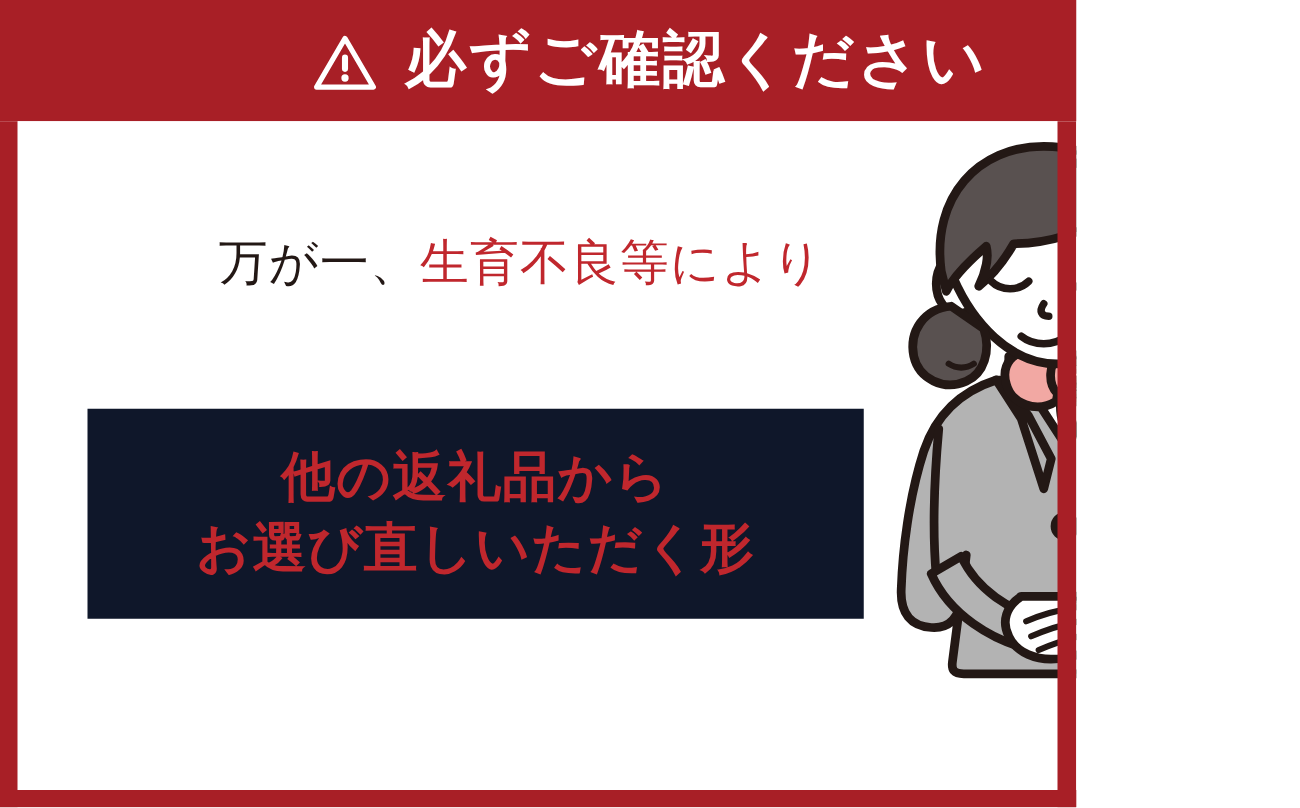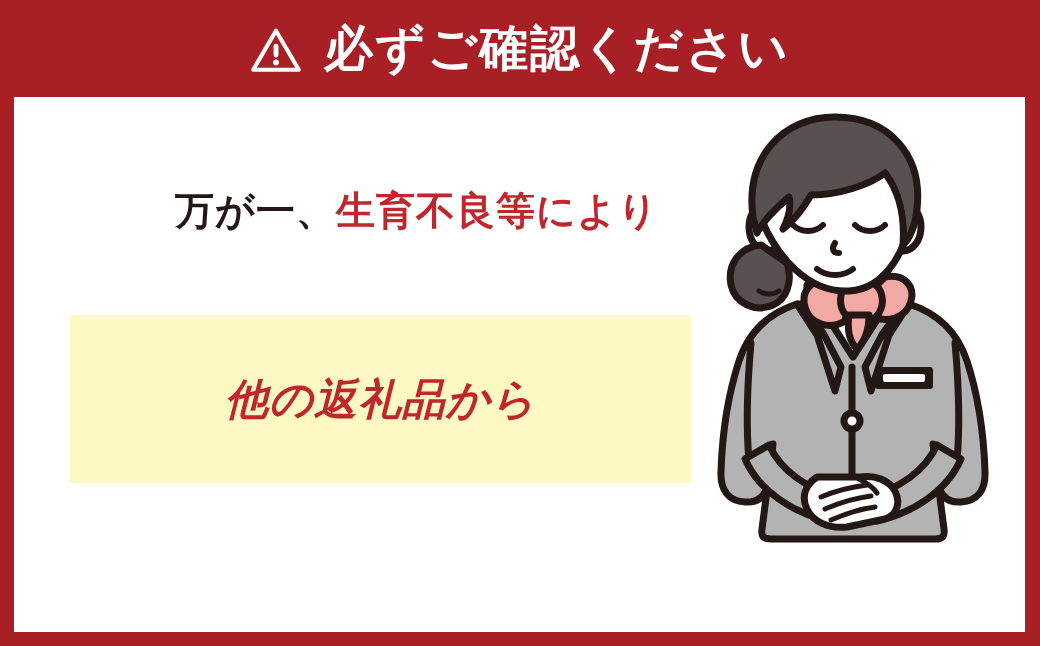--- a/index.html
+++ b/index.html
@@ -7,21 +7,21 @@
     margin: 0;
     padding: 0;
     background: #ffffff;
   }
   body {
     font-family: "Liberation Sans", "DejaVu Sans", sans-serif;
   }
 
   .banner {
     position: relative;
-    width: 1040px;
+    width: 861px;
     height: 646px;
     box-sizing: border-box;
     background: #ffffff;
     overflow: hidden;
   }
 
   
   .frame-left,
   .frame-right,
   .frame-bottom {
@@ -74,21 +74,21 @@
     position: absolute;
     left: 0;
     top: 0;
     width: 700px;
     height: 535px;
   }
 
   .line {
     position: absolute;
     white-space: nowrap;
-    font-weight: 700;
+    font-weight: 400;
     line-height: 1;
     color: #231815;
     text-align: center;
   }
 
   .line-1 {
     left: 161px;
     top: 94px;
     font-size: 39px;
     letter-spacing: 1px;
@@ -106,30 +106,29 @@
     left: 103px;
     top: 404px;
     font-size: 37px;
     letter-spacing: 1px;
   }
 
   
   .highlight-box {
     position: absolute;
     left: 56px;
-    top: 218px;
+    top: 230px;
     width: 621px;
     height: 168px;
-    background: #fef9c3;
+    background: #0f172a;
     display: flex;
     flex-direction: column;
     align-items: center;
     justify-content: center;
     gap: 14px;
-    font-style: italic;
   }
   .highlight-line {
     color: #c0272d;
     font-size: 43px;
     font-weight: 700;
     line-height: 1;
     letter-spacing: 1px;
     white-space: nowrap;
   }
 
@@ -161,20 +160,21 @@
 
     <div class="text-block">
 
       <div class="line line-1">
         <span>万が一、</span><span class="accent">生育不良等により</span>
       </div>
 
 
       <div class="highlight-box">
         <div class="highlight-line">他の返礼品から</div>
+        <div class="highlight-line">お選び直しいただく形</div>
       </div>
 
 
     </div>
 
     <div class="illustration">
       <svg viewBox="0 0 330 470" xmlns="http://www.w3.org/2000/svg" aria-hidden="true">
         <g fill="none" stroke="#231815" stroke-width="7" stroke-linejoin="round" stroke-linecap="round">
 
           <path d="M108 205

